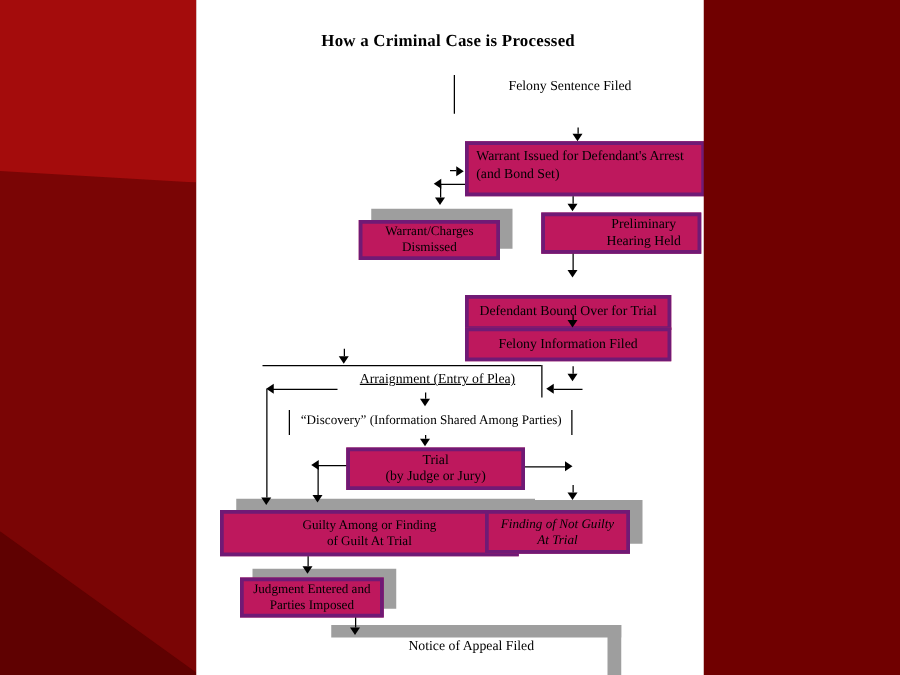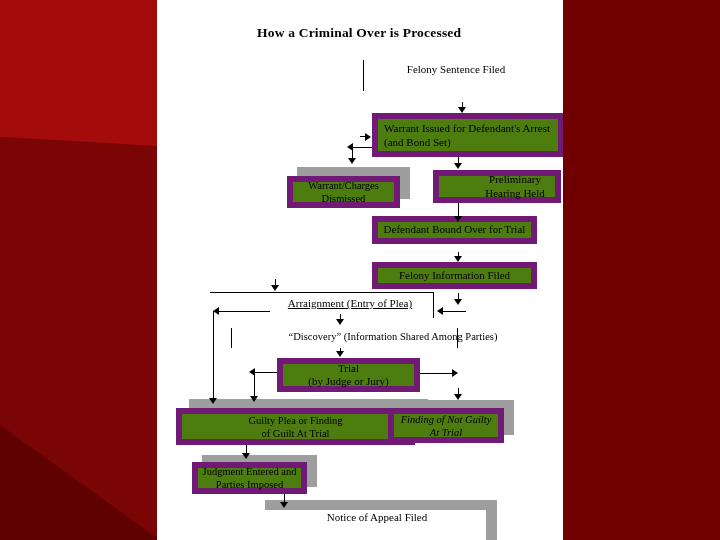--- a/index.html
+++ b/index.html
@@ -8,43 +8,43 @@
   
   .band-left{position:absolute;left:0;top:0;width:157px;height:540px;background:#7a0505;z-index:5;}
   .band-left-top{position:absolute;left:0;top:0;width:157px;height:152px;background:#a40c0c;
                  clip-path:polygon(0 0,100% 0,100% 96%,0 90%);}
   .band-left-bottom{position:absolute;left:0;top:420px;width:157px;height:120px;background:#5f0101;
                  clip-path:polygon(0 5px,100% 118px,100% 120px,0 120px);}
   .band-right{position:absolute;left:563px;top:0;width:157px;height:540px;background:#700000;z-index:5;}
   
   .title{position:absolute;left:257px;top:25px;font-size:13.5px;font-weight:bold;letter-spacing:.2px;}
   
-  .bx{position:absolute;border:6px solid #701a75;background:#4d7c0f;box-sizing:border-box;
+  .bx{position:absolute;border:3px solid #701a75;background:#be185d;box-sizing:border-box;
       display:flex;align-items:center;justify-content:center;z-index:2;}
   .sh{position:absolute;background:#9e9e9e;z-index:1;}
   .lbl{font-size:11px;line-height:13.5px;white-space:pre-line;text-align:center;display:block;}
   .lbl.small{font-size:10.5px;line-height:13px;}
   .freetx{position:absolute;z-index:2;}
   .hl,.vl{position:absolute;background:#000;z-index:3;}
   .hl{height:1px;} .vl{width:1px;}
   .arr{position:absolute;width:0;height:0;z-index:4;}
   .ad{border-left:4px solid transparent;border-right:4px solid transparent;border-top:6px solid #000;}
   .al{border-top:4px solid transparent;border-bottom:4px solid transparent;border-right:6px solid #000;}
   .ar{border-top:4px solid transparent;border-bottom:4px solid transparent;border-left:6px solid #000;}
   
   .n-felony-complaint{left:396px;top:63px;width:120px;}
   .n-warrant{left:372px;top:113px;width:192px;height:44px;justify-content:flex-start;align-items:flex-start;padding:3px 0 0 6px;}
   .n-warrant .lbl{text-align:left;}
   .n-dismissed{left:287px;top:176px;width:113px;height:32px;}
   .n-dismissed-sh{left:297px;top:167px;width:113px;height:32px;}
   .n-preliminary{left:433px;top:170px;width:128px;height:33px;padding-left:36px;}
-  .n-bound-over{left:372px;top:216px;width:165px;height:28px;}
+  .n-bound-over{left:372px;top:236px;width:165px;height:28px;}
   .n-felony-info{left:372px;top:262px;width:165px;height:27px;}
   .n-arraignment{left:255px;top:297px;width:190px;text-decoration:underline;}
-  .n-discovery{left:233px;top:330px;width:224px;margin-left:48px;}
+  .n-discovery{left:233px;top:330px;width:224px;}
   .n-trial{left:277px;top:358px;width:143px;height:34px;}
   .n-guilty{left:176px;top:408px;width:239px;height:37px;}
   .n-guilty-sh{left:189px;top:399px;width:239px;height:37px;}
   .n-notguilty{left:388px;top:408px;width:116px;height:35px;font-style:italic;}
   .n-notguilty-sh{left:398px;top:400px;width:116px;height:35px;}
   .n-judgment{left:192px;top:462px;width:115px;height:32px;}
   .n-judgment-sh{left:202px;top:455px;width:115px;height:32px;}
   .n-appeal-shh{left:265px;top:500px;width:232px;height:10px;}
   .n-appeal-shv{left:486px;top:500px;width:11px;height:40px;}
   .n-appeal-tx{left:297px;top:511px;width:160px;}
@@ -53,21 +53,21 @@
 <body>
 
 <div class="slide">
 
   <div class="band-left">
     <div class="band-left-top"></div>
     <div class="band-left-bottom"></div>
   </div>
   <div class="band-right"></div>
 
-  <div class="title">How a Criminal Over is Processed</div>
+  <div class="title">How a Criminal Case is Processed</div>
 
   <div class="freetx n-felony-complaint">
     <span class="lbl">Felony Sentence Filed</span>
   </div>
 
   <div class="bx n-warrant">
     <span class="lbl">Warrant Issued for Defendant's Arrest
 (and Bond Set)</span>
   </div>
 
@@ -101,21 +101,21 @@
   <div class="vl" style="left:231px;top:328px;height:20px;"></div>
   <div class="vl" style="left:457px;top:328px;height:20px;"></div>
 
   <div class="bx n-trial">
     <span class="lbl">Trial
 (by Judge or Jury)</span>
   </div>
 
   <div class="sh n-guilty-sh"></div>
   <div class="bx n-guilty">
-    <span class="lbl small">Guilty Plea or Finding
+    <span class="lbl small">Guilty Among or Finding
 of Guilt At Trial</span>
   </div>
 
   <div class="sh n-notguilty-sh"></div>
   <div class="bx n-notguilty">
     <span class="lbl small">Finding of Not Guilty
 At Trial</span>
   </div>
 
   <div class="sh n-judgment-sh"></div>

